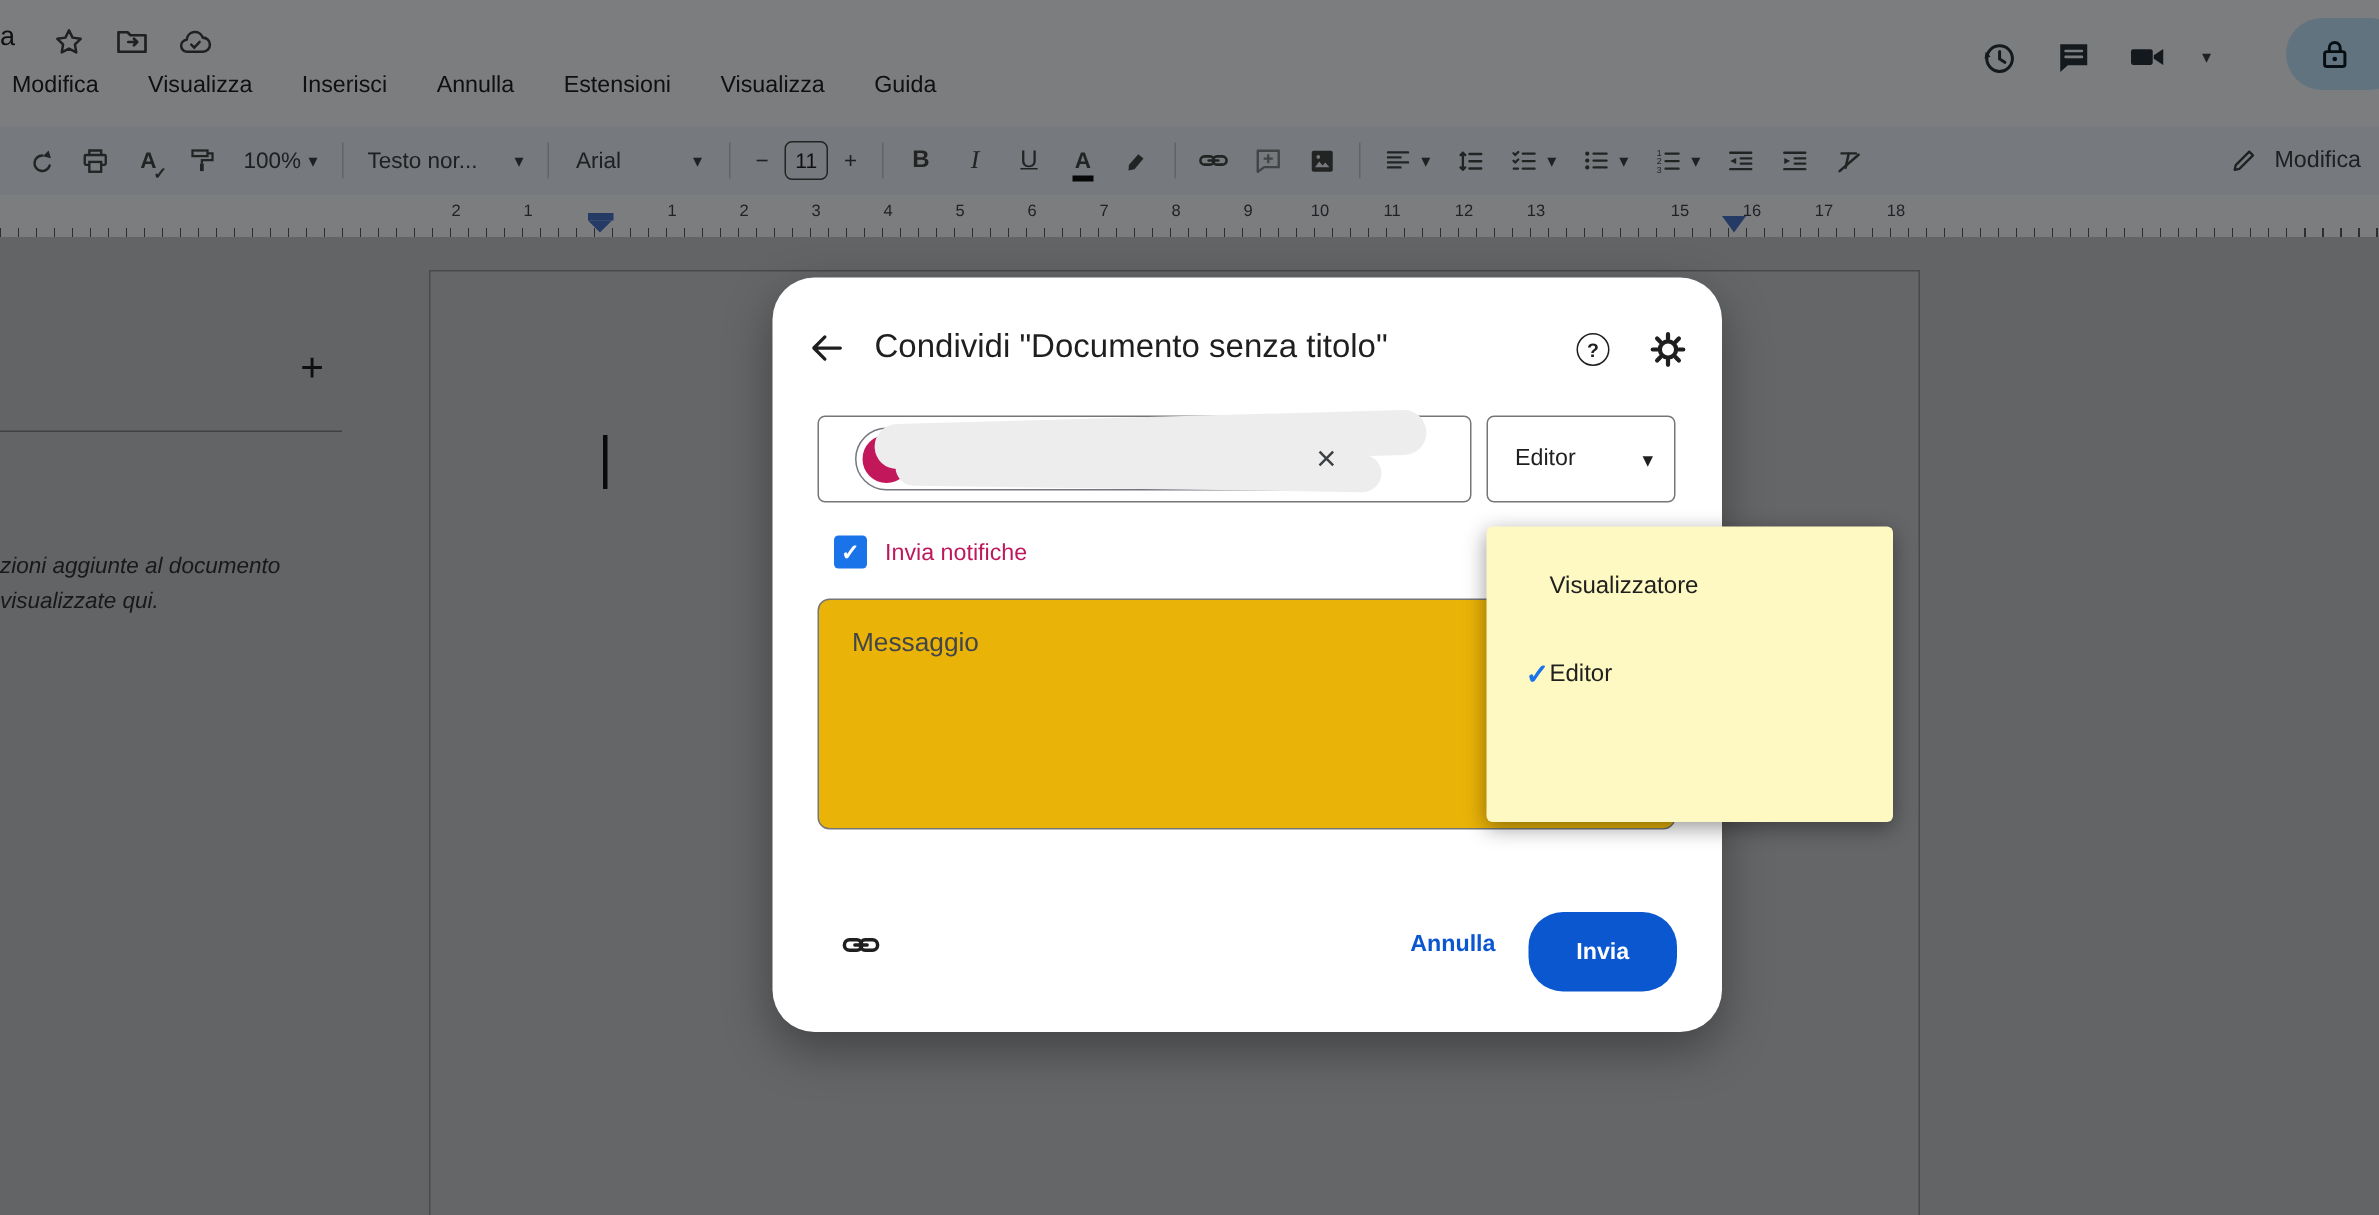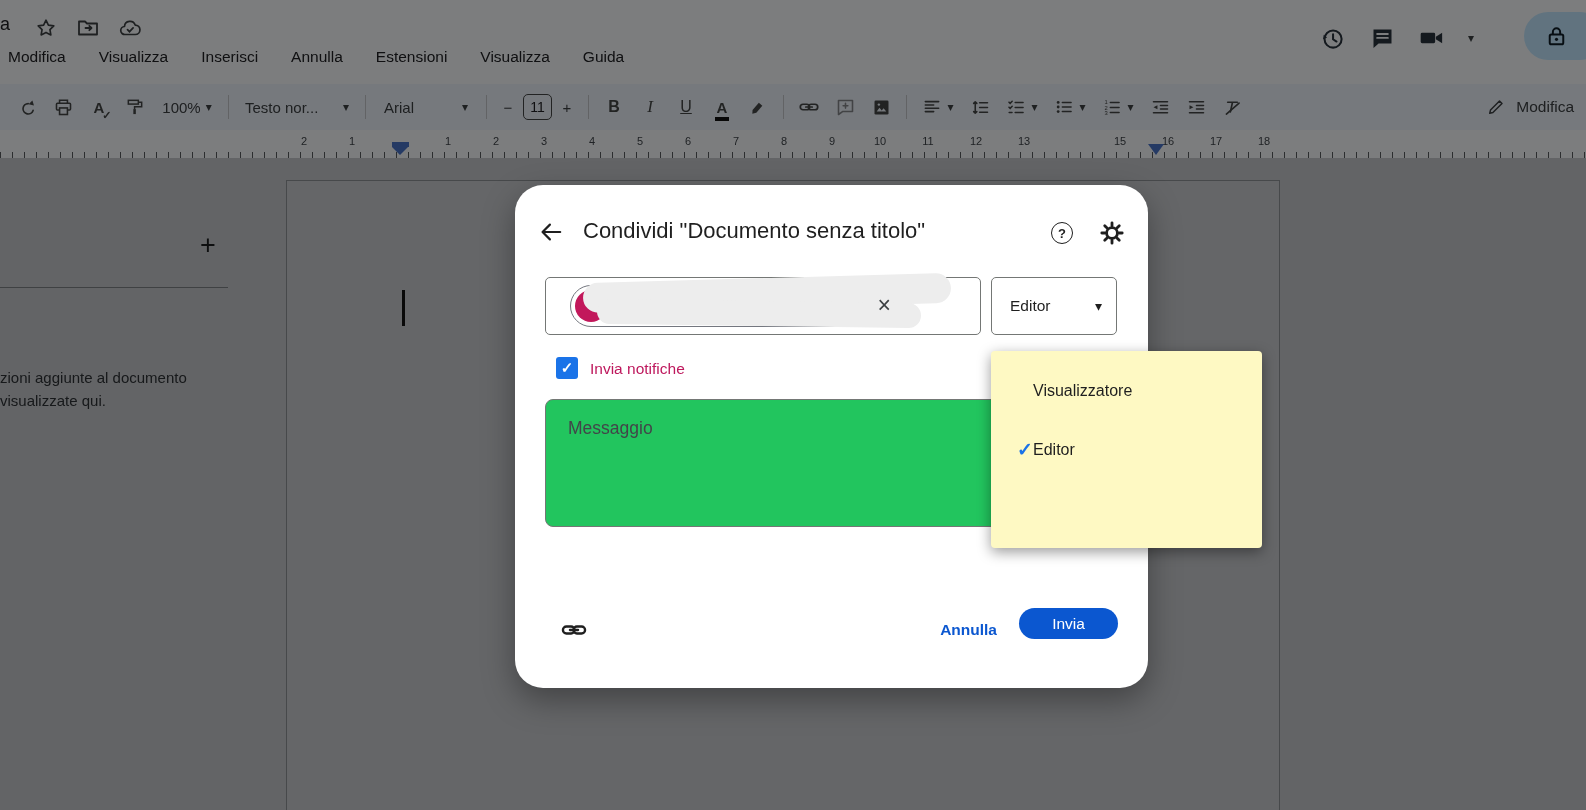--- a/index.html
+++ b/index.html
@@ -50,21 +50,21 @@
   .marker-right { position:absolute; left:1148px; top:12px; width:0; height:0;
     border-left:8.5px solid transparent; border-right:8.5px solid transparent; border-top:11px solid #4b74c9; }
 
   
   .canvas { position:absolute; left:0; top:158px; width:1586px; height:652px; background:#c7c9cc; }
   .page { position:absolute; left:286px; top:22px; width:994px; height:630px; background:#cbcdd0;
           border:1px solid #8f9296; border-bottom:none; }
   .cursor { position:absolute; left:402px; top:132px; width:2.5px; height:36px; background:#141414; }
   .outline-add { position:absolute; left:194px; top:72px; font-size:27px; color:#1c1e21; width:28px; text-align:center; }
   .outline-divider { position:absolute; left:0; top:129px; width:228px; height:1px; background:#7f8387; }
-  .outline-hint { position:absolute; left:0; top:208px; font-size:15px; color:#2e3236; line-height:23px; }
+  .outline-hint { position:absolute; left:0; top:208px; font-style:italic; font-size:15px; color:#2e3236; line-height:23px; }
 
   
   .scrim { position:absolute; left:0; top:0; width:1586px; height:810px; background:rgba(0,0,0,0.5); z-index:40; }
 
   
   .dialog { position:absolute; left:515px; top:185px; width:633px; height:503px; background:#fff;
             border-radius:28px; z-index:50; box-shadow:0 12px 32px rgba(0,0,0,.35); }
   .back-btn { position:absolute; left:22px; top:33px; width:28px; height:28px; display:flex; align-items:center; justify-content:center; color:#1f1f1f; }
   .dlg-title { position:absolute; left:68px; top:33px; font-size:22px; color:#1f1f1f; }
   .help-btn { position:absolute; left:536px; top:37px; width:22px; height:22px; border:1.8px solid #1f1f1f; border-radius:50%;
@@ -79,27 +79,27 @@
   .redact.r1 { left:12px; top:-8px; width:368px; height:30px; transform:rotate(-1.6deg); }
   .redact.r2 { left:26px; top:15px; width:324px; height:25px; transform:rotate(0.8deg); }
   .chip-close { position:absolute; right:12px; top:5px; font-size:23px; color:#3c4043; z-index:2; line-height:1.3; }
   .role-btn { position:absolute; left:476px; top:92px; width:126px; height:58px; border:1px solid #747775; border-radius:5px;
               display:flex; align-items:center; padding:0 14px 0 18px; background:#fff; }
   .role-btn .lbl { font-size:15.5px; color:#1f1f1f; flex:1; }
   .role-btn .caret { font-size:14px; color:#1f1f1f; }
   .checkbox { position:absolute; left:41px; top:172px; width:22px; height:22px; border-radius:3px;
               display:flex; align-items:center; justify-content:center; color:#fff; font-size:15px; font-weight:bold; }
   .notify-label { position:absolute; left:75px; top:175px; font-size:15.5px; color:#be185d; }
-  .message-box { position:absolute; left:30px; top:214px; width:572px; height:128px; border:1px solid #747775; border-radius:8px; background:#22c55e; }
+  .message-box { position:absolute; left:30px; top:214px; width:572px; height:154px; border:1px solid #747775; border-radius:8px; background:#eab308; }
   .message-placeholder { position:absolute; left:22px; top:18px; font-size:17.5px; color:#424549; }
   .copylink-btn { position:absolute; left:44px; top:430px; width:30px; height:30px; color:#1f1f1f;
                   display:flex; align-items:center; justify-content:center; }
   .cancel-btn { position:absolute; left:398px; top:436px; width:84px; text-align:right; font-size:15.5px; font-weight:bold; }
-  .send-btn { position:absolute; left:504px; top:423px; width:99px; height:31px; border-radius:23px;
-              display:flex; align-items:center; justify-content:center; color:#fff; font-size:15.5px; font-weight:normal; }
+  .send-btn { position:absolute; left:504px; top:423px; width:99px; height:53px; border-radius:23px;
+              display:flex; align-items:center; justify-content:center; color:#fff; font-size:15.5px; font-weight:bold; }
 
   
   .rolemenu { position:absolute; left:991px; top:351px; width:271px; height:197px; background:#fef9c3; z-index:60;
               border-radius:4px; box-shadow:0 4px 14px rgba(0,0,0,.4); padding-top:10px; }
   .rolemenu .opt { height:59px; display:flex; align-items:center; }
   .rolemenu .check { width:42px; padding-left:26px; font-size:19px; font-weight:bold; }
   .rolemenu .opt-label { font-size:16px; color:#1f1f1f; }
 
   svg { display:block; }
 </style>

